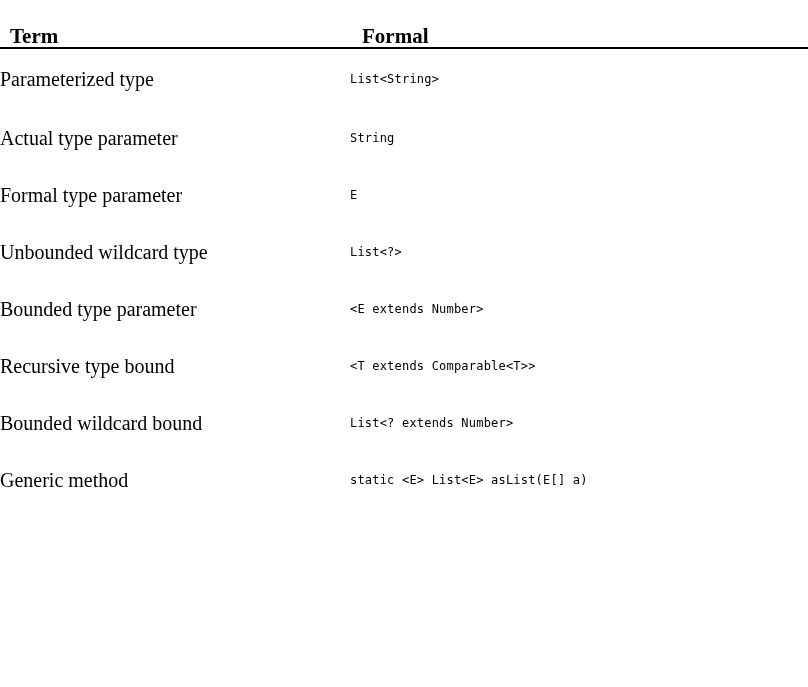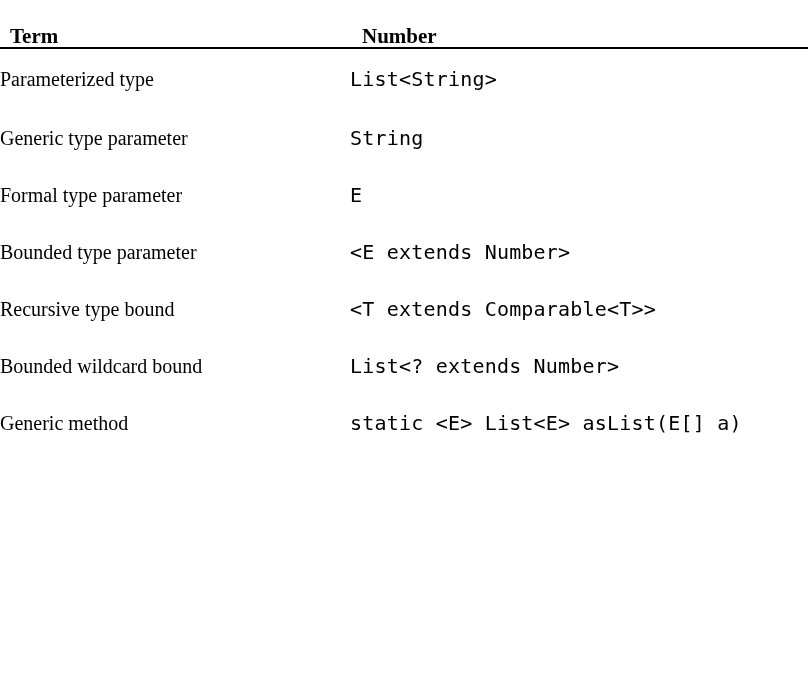--- a/index.html
+++ b/index.html
@@ -80,21 +80,21 @@
     padding-left: 10px;
     font-family: "Liberation Serif", "DejaVu Serif", serif;
     font-size: 20px;
     line-height: 1.15;
     white-space: nowrap;
   }
 
   td.example-cell {
     padding-left: 12px;
     font-family: "DejaVu Sans Mono", "Liberation Mono", monospace;
-    font-size: 20px;
+    font-size: 12px;
     line-height: 1.15;
     letter-spacing: 0.2px;
     white-space: pre;
   }
 
   
   tbody tr.data-row:first-child td {
     height: 61px;
   }
 </style>
@@ -103,40 +103,44 @@
 
 <div class="table-wrap">
   <table class="glossary">
     <colgroup>
       <col class="col-term">
       <col class="col-example">
     </colgroup>
     <thead>
       <tr class="header-row">
         <th class="th-term">Term</th>
-        <th class="th-example">Number</th>
+        <th class="th-example">Formal</th>
       </tr>
       <tr class="rule-row">
         <td colspan="2">
           <div class="rule"></div>
         </td>
       </tr>
     </thead>
     <tbody>
       <tr class="data-row">
         <td class="term-cell">Parameterized type</td>
         <td class="example-cell">List&lt;String&gt;</td>
       </tr>
       <tr class="data-row">
-        <td class="term-cell">Generic type parameter</td>
+        <td class="term-cell">Actual type parameter</td>
         <td class="example-cell">String</td>
       </tr>
       <tr class="data-row">
         <td class="term-cell">Formal type parameter</td>
         <td class="example-cell">E</td>
+      </tr>
+      <tr class="data-row">
+        <td class="term-cell">Unbounded wildcard type</td>
+        <td class="example-cell">List&lt;?&gt;</td>
       </tr>
       <tr class="data-row">
         <td class="term-cell">Bounded type parameter</td>
         <td class="example-cell">&lt;E extends Number&gt;</td>
       </tr>
       <tr class="data-row">
         <td class="term-cell">Recursive type bound</td>
         <td class="example-cell">&lt;T extends Comparable&lt;T&gt;&gt;</td>
       </tr>
       <tr class="data-row">

